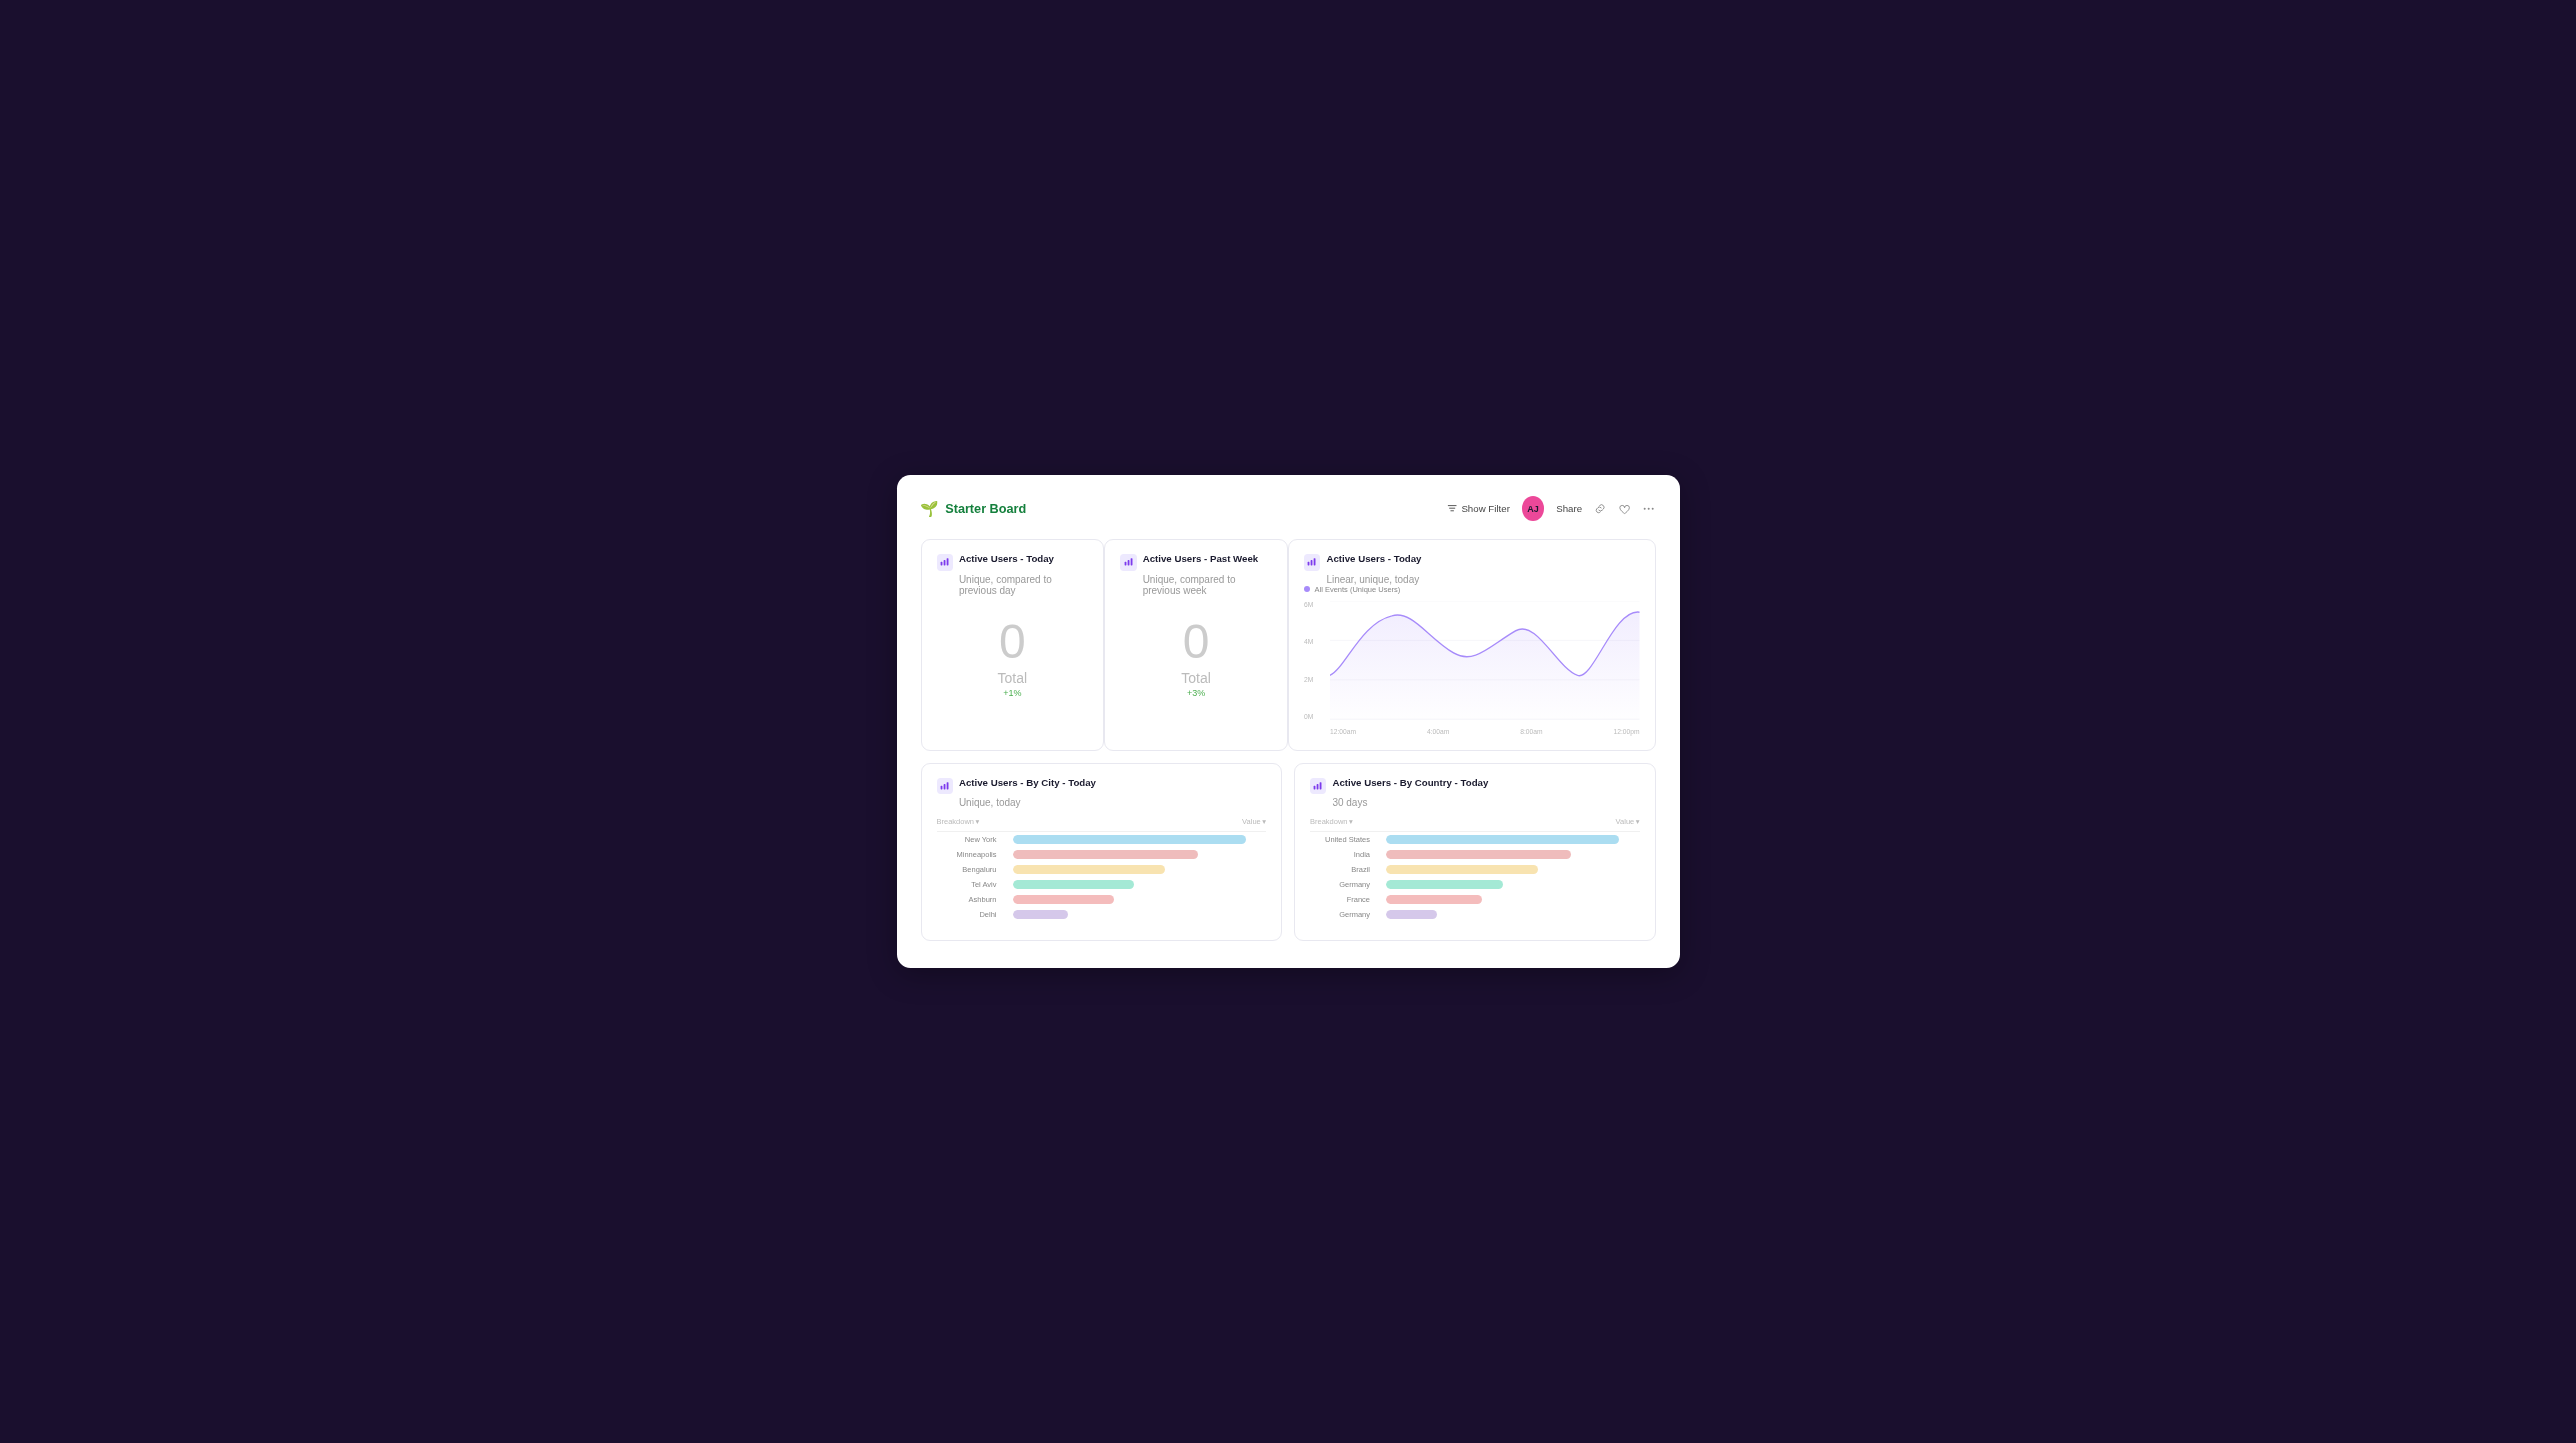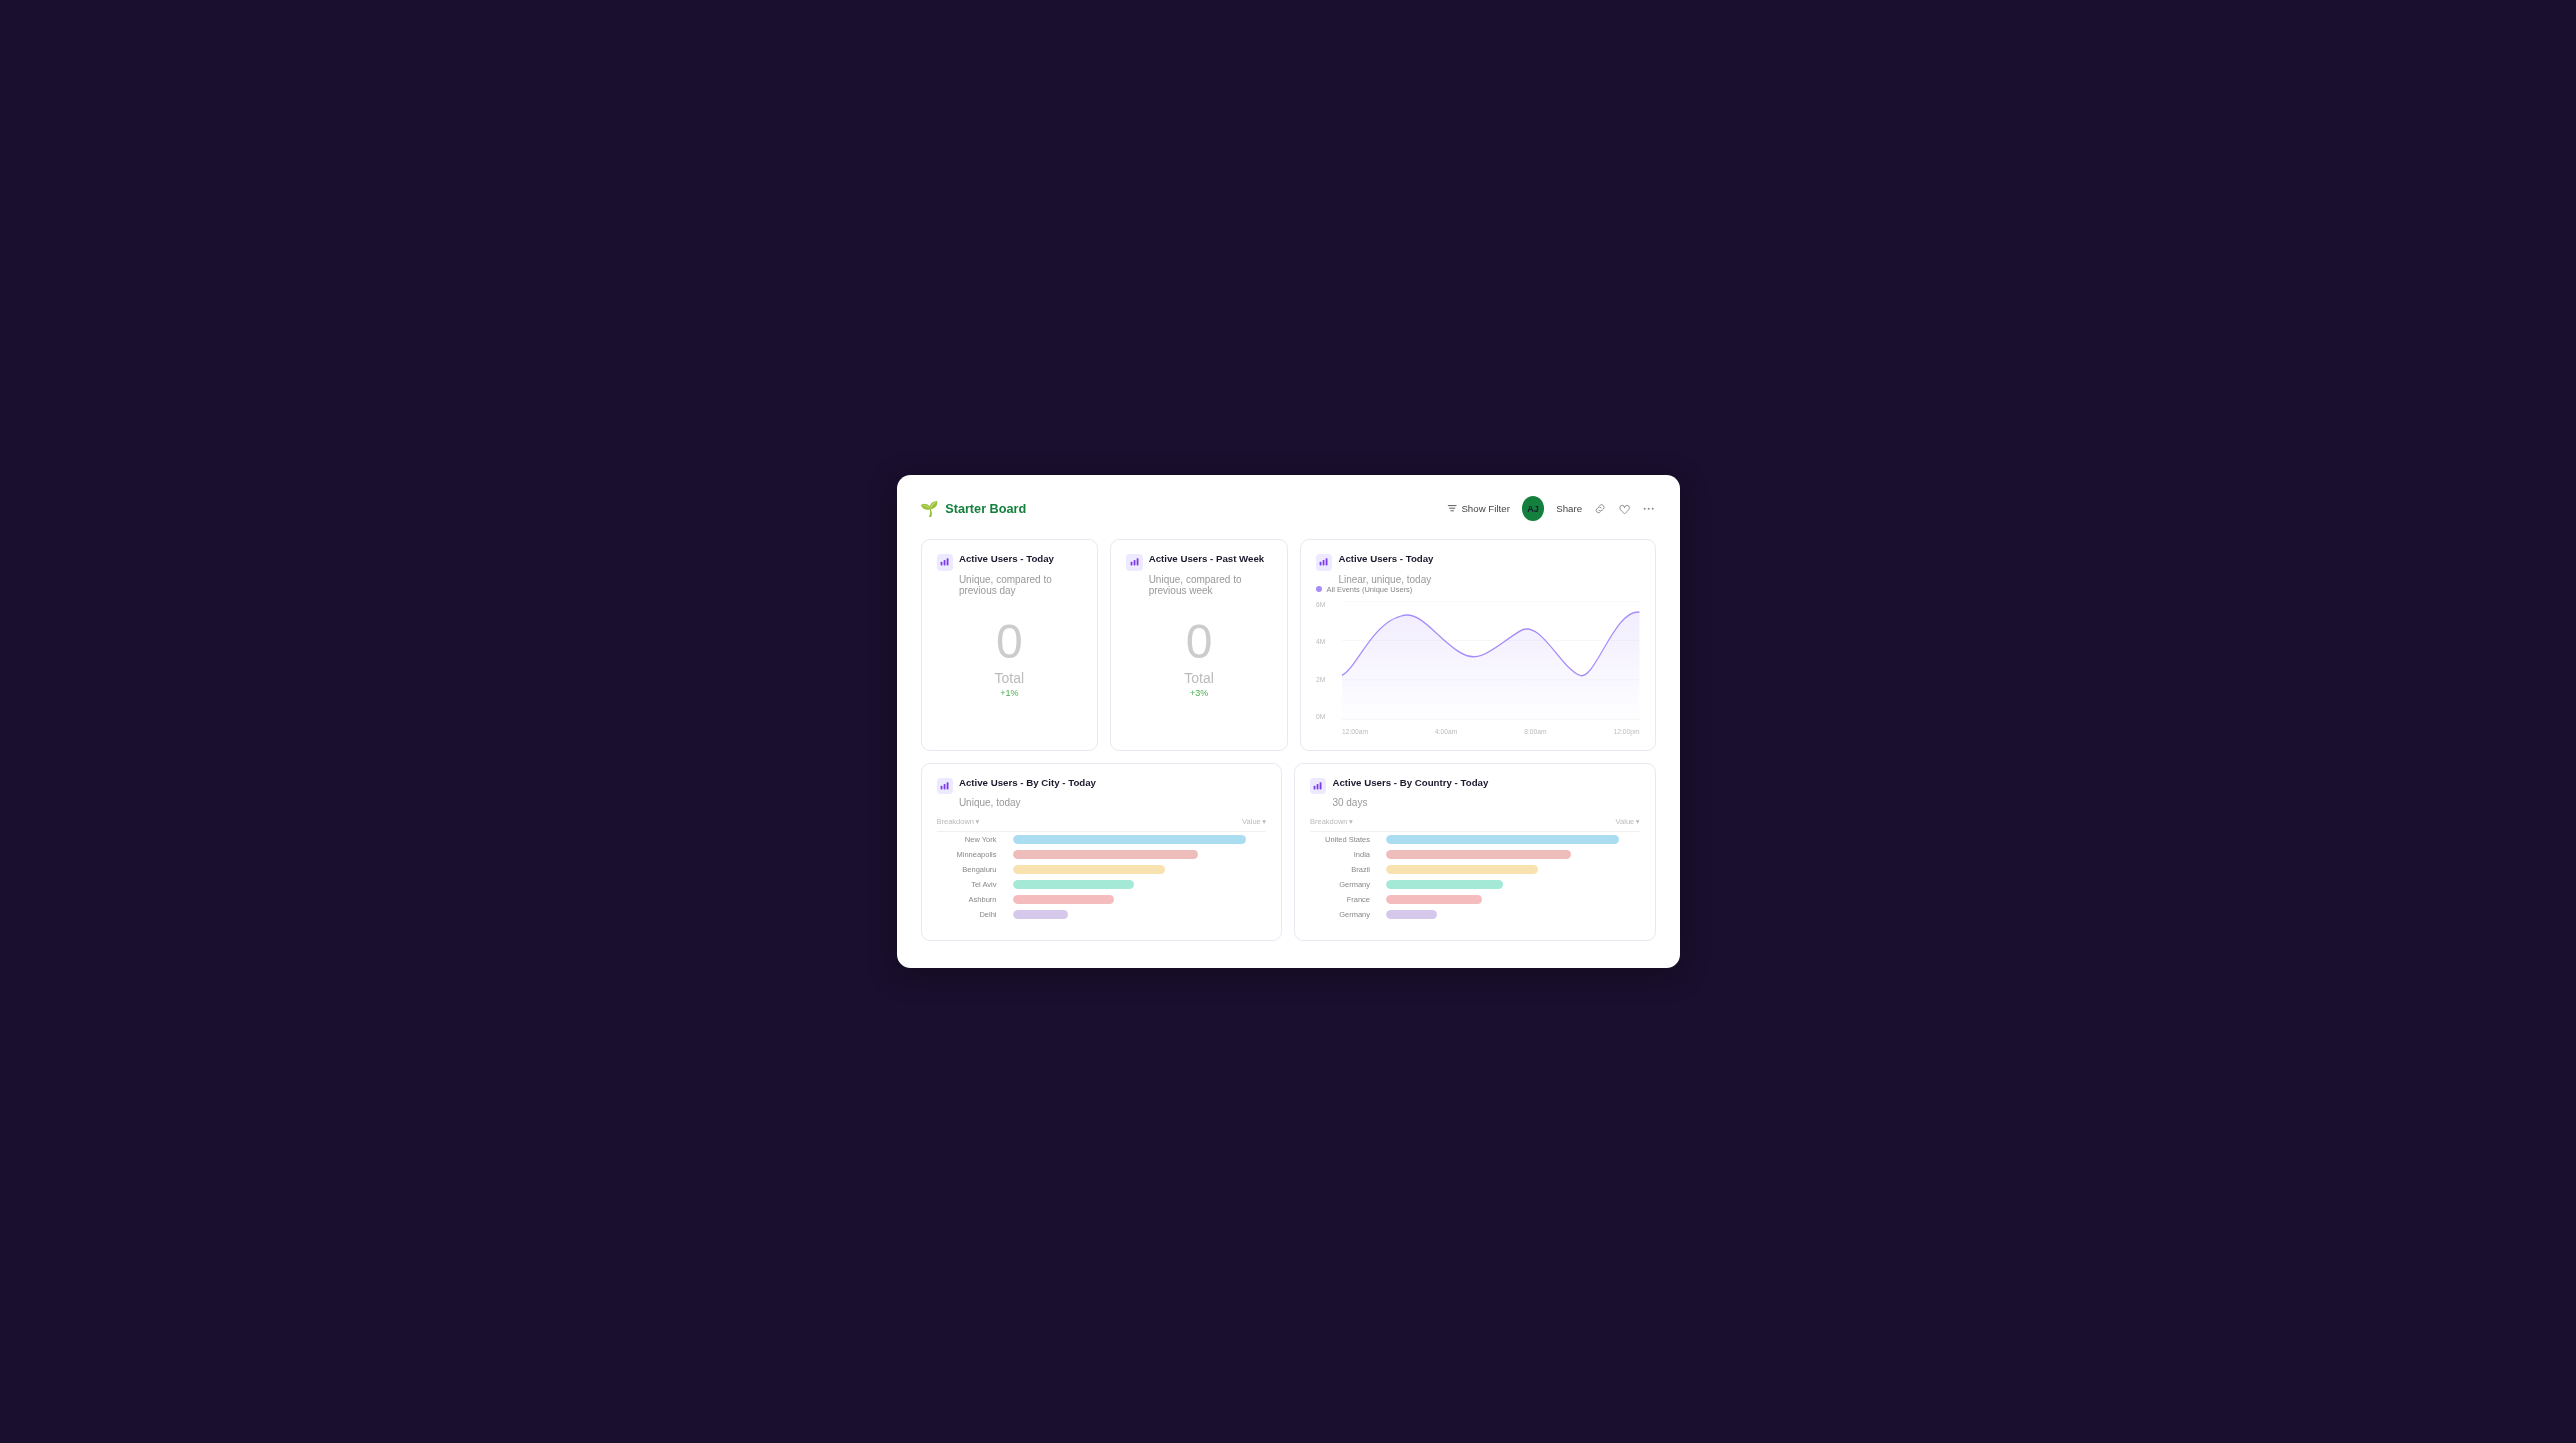--- a/index.html
+++ b/index.html
@@ -51,21 +51,21 @@
       border: none;
       cursor: pointer;
       font-size: 9.7px;
       color: #444;
       font-weight: 500;
     }
     .avatar {
       width: 22.4px;
       height: 25px;
       border-radius: 50%;
-      background: #15803d;
+      background: #ec4899;
       display: flex;
       align-items: center;
       justify-content: center;
       font-size: 9px;
       font-weight: 700;
       color: #1a1a2e;
       cursor: pointer;
     }
     .share-btn {
       background: none;
@@ -81,21 +81,20 @@
       cursor: pointer;
       color: #777;
       font-size: 12.7px;
       display: flex;
       align-items: center;
     }
     
     .cards-grid-top {
       display: grid;
       grid-template-columns: 1fr 1fr 2fr;
-      gap: 12px;
       margin-bottom: 12px;
     }
     .cards-grid-bottom {
       display: grid;
       grid-template-columns: 1fr 1fr;
       gap: 12px;
     }
     
     .card {
       border: 0.7px solid #e8e8f0;

